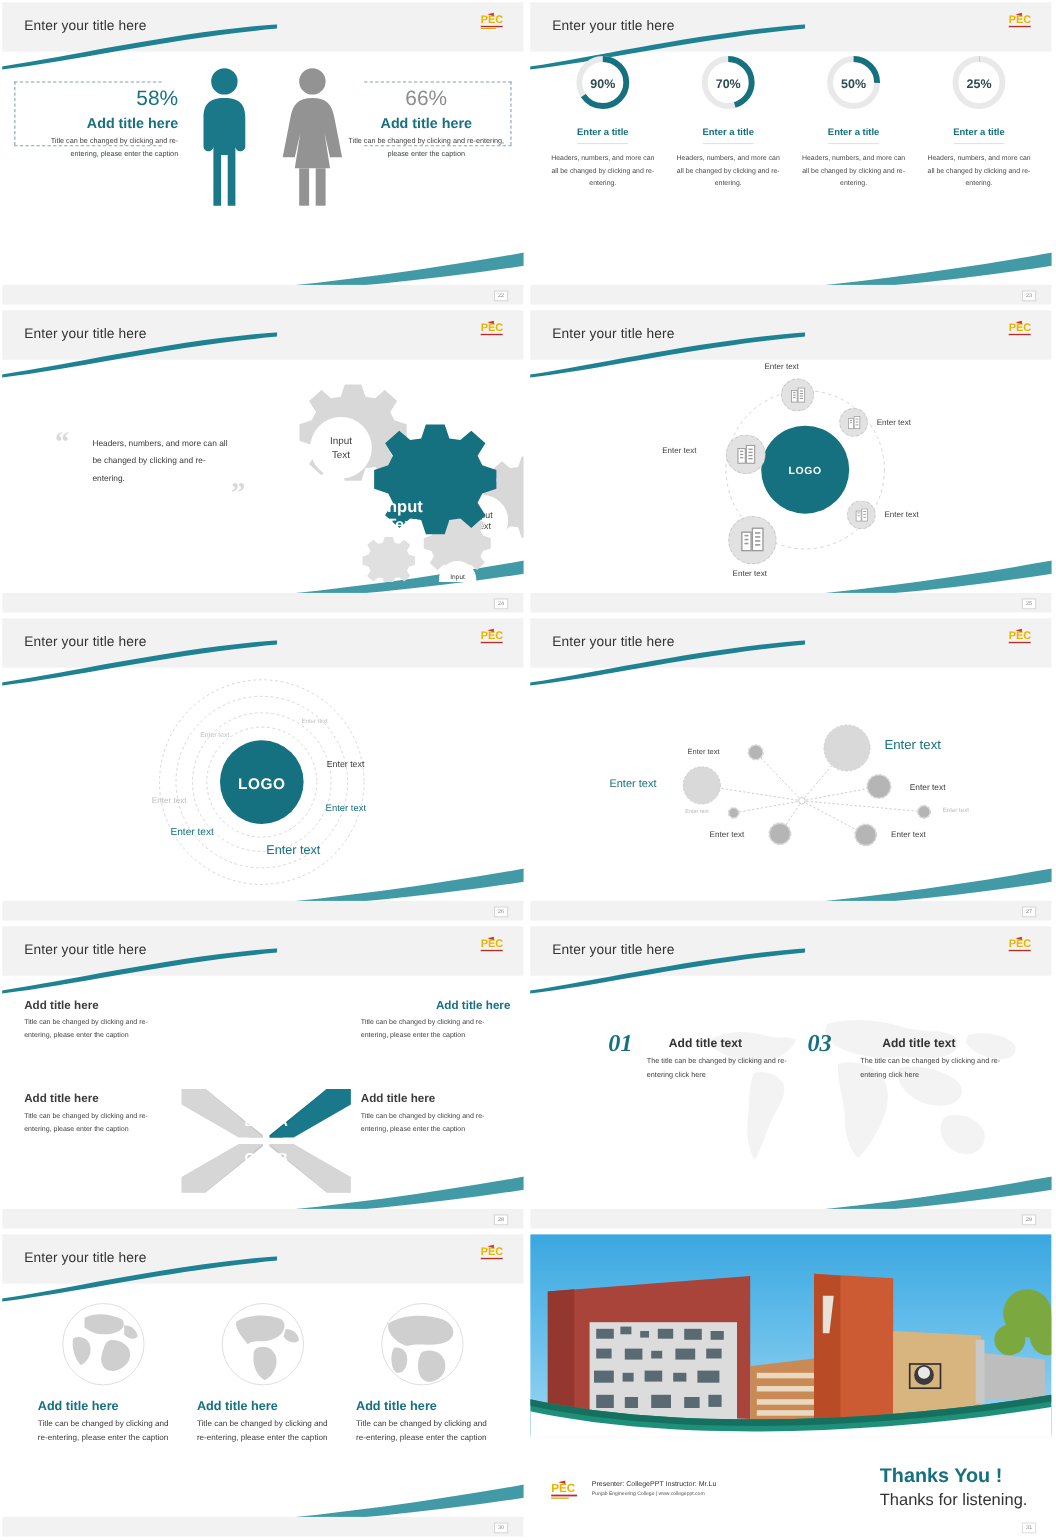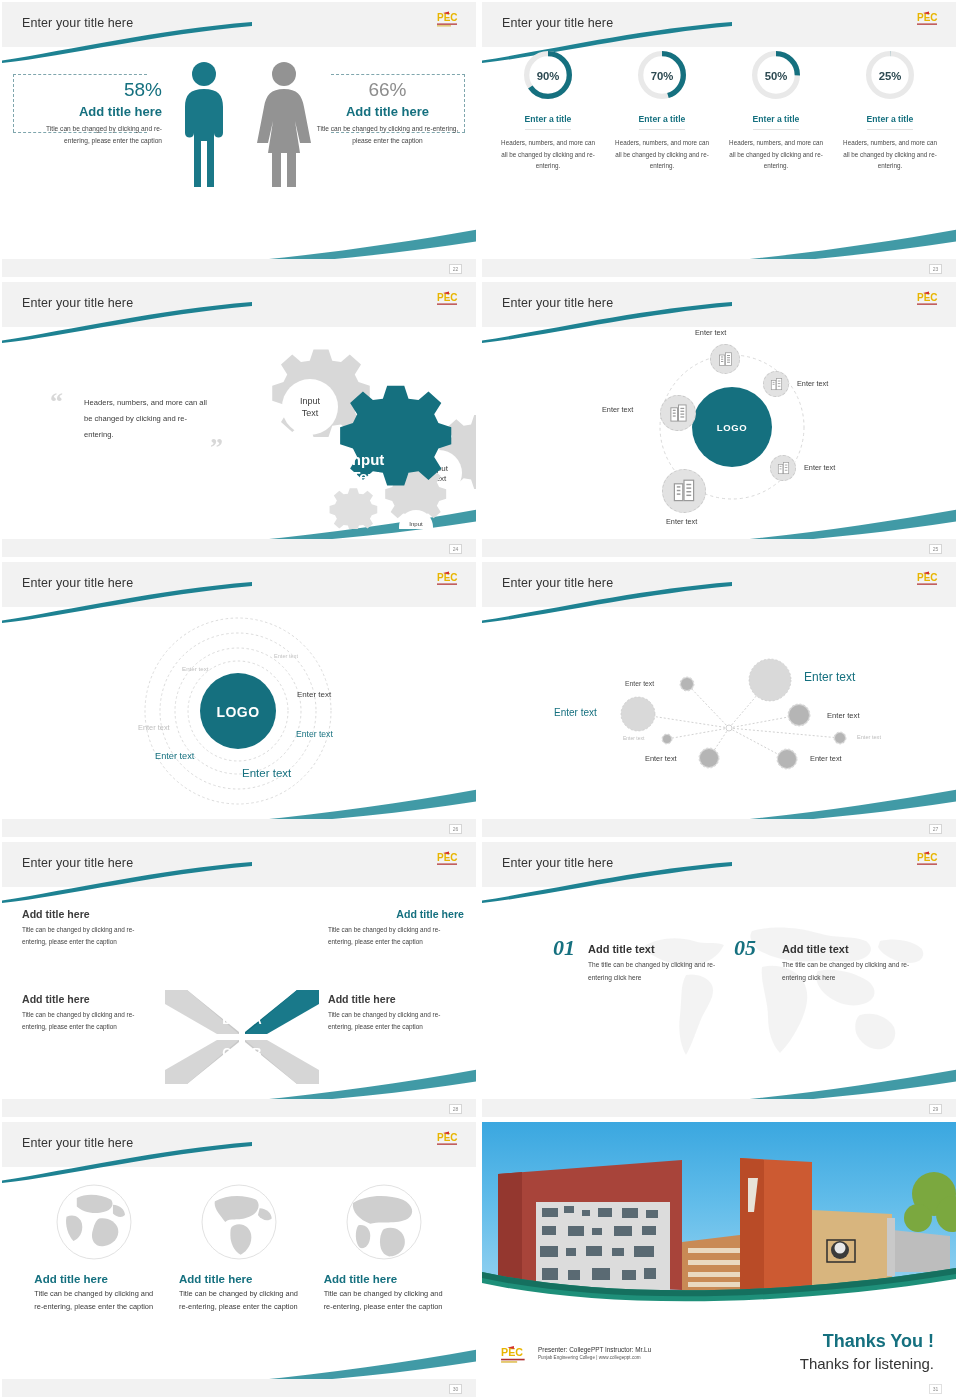--- a/index.html
+++ b/index.html
@@ -100,21 +100,21 @@
     display:flex;align-items:center;justify-content:center;
   }
   .node-lbl { position:absolute; font-size:7.3px; color:#3c3c3c; white-space:nowrap;}
 
   
   .x-title { font-size: 10.6px; font-weight:bold; }
   .x-sub { font-size: 6.4px; color:#444; line-height:1.85; margin-top:4px; }
 
   
   .bignum { font-size: 22px; font-weight:bold; font-style:italic; color:#15707f; font-family:"Liberation Serif", serif;}
-  .n-title { font-size: 11px; font-weight:bold; color:#333; }
+  .n-title { font-size: 11px; font-weight:bold; color:#333;margin-left:20px; }
   .n-sub { font-size:6.6px; color:#444; line-height:1.9; margin-top:4px;}
 
   
   .g-title { font-size: 11.5px; font-weight:bold; color:#15707f; }
   .g-sub { font-size: 7.4px; color:#3a3a3a; line-height:1.75; margin-top:3px; }
 
   
   .thanks-big { font-size: 18px; font-weight:bold; color:#15707f; }
   .thanks-small { font-size: 15px; color:#333; margin-top:3px; }
   .pres-line1 { font-size:6.4px; color:#333; }
@@ -600,21 +600,21 @@
 
         <div style="position:absolute;left:60px;top:48px;margin-left:11px;">
           <span class="bignum">01</span>
         </div>
         <div style="position:absolute;left:106px;top:56px;width:132px;">
           <div class="n-title">Add title text</div>
           <div class="n-sub">The title can be changed by clicking and re-entering click here</div>
         </div>
 
         <div style="position:absolute;left:252px;top:48px;">
-          <span class="bignum">05</span>
+          <span class="bignum">03</span>
         </div>
         <div style="position:absolute;left:300px;top:56px;width:132px;">
           <div class="n-title">Add title text</div>
           <div class="n-sub">The title can be changed by clicking and re-entering click here</div>
         </div>
       </div>
       <div class="footer-bar"></div>
       <div class="pagenum">29</div>
     </div>
   </div>
@@ -745,21 +745,21 @@
           <path d="M0 150 C120 176 300 174 474 146 L474 152 C300 180 120 182 0 156 Z" fill="#15705f"></path>
         </svg>
 
         <svg style="position:absolute;left:0;bottom:-2px;" width="474" height="48" viewBox="0 0 474 48" preserveAspectRatio="none">
           <path d="M0 22 C120 48 300 46 474 18 L474 48 L0 48 Z" fill="#ffffff"></path>
         </svg>
       </div>
 
       <div style="position:absolute;left:0;top:185px;width:474px;height:92px;background:#ffffff;"></div>
 
-      <div style="position:absolute;right:22px;top:209px;text-align:right;">
+      <div style="position:absolute;right:22px;top:209px;">
         <div class="thanks-big">Thanks You !</div>
         <div class="thanks-small">Thanks for listening.</div>
       </div>
 
       <svg style="position:absolute;left:18px;top:222px;" width="30" height="22" viewBox="0 0 56 40">
         <text x="2" y="22" font-family="Liberation Sans, sans-serif" font-size="20" font-weight="bold" fill="#e8b500">PEC</text>
         <path d="M14 6 L26 3 L26 9 Z" fill="#d32f2f"></path>
         <rect x="2" y="27" width="44" height="3" fill="#b03030"></rect>
         <rect x="2" y="32" width="30" height="2" fill="#d0a000"></rect>
       </svg>

